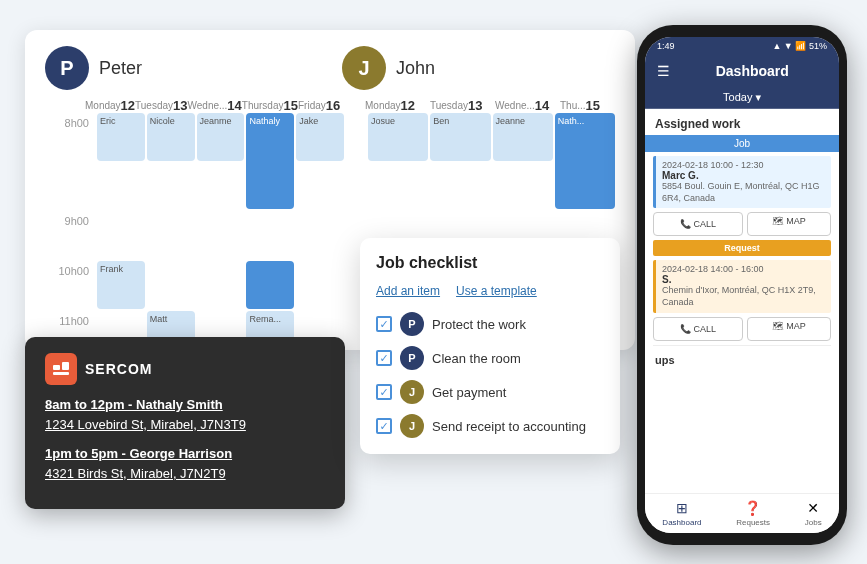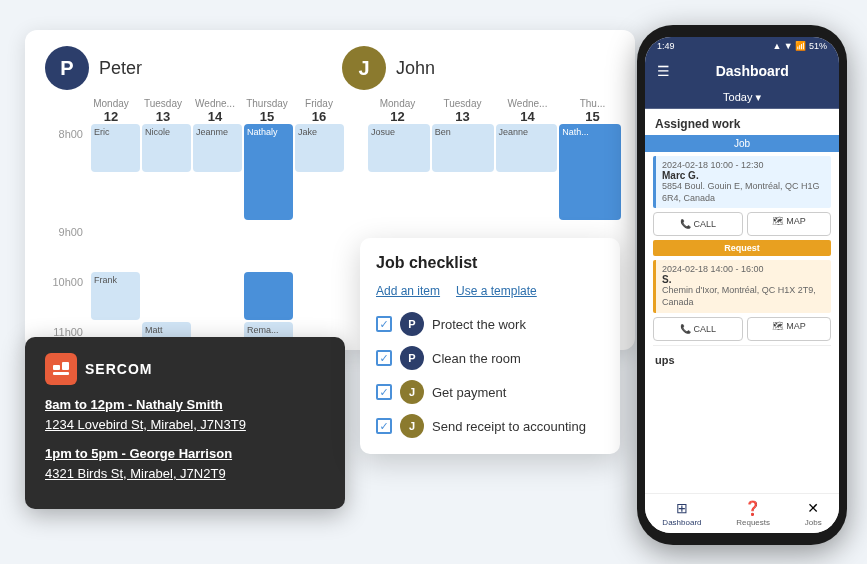--- a/index.html
+++ b/index.html
@@ -53,21 +53,21 @@
     .avatar-john { background: #8b7a2e; }
 
     .person-name {
       font-size: 18px;
       font-weight: 500;
       color: #333;
     }
 
     .day-header {
       display: flex;
-      flex-direction: column;
+      flex-direction: row;
       align-items: center;
     }
 
     .day-name { font-size: 10px; color: #888; }
     .day-num { font-size: 13px; font-weight: 600; color: #333; }
 
     .cell {
       height: 48px;
       border-radius: 4px;
       font-size: 9px;
@@ -442,21 +442,21 @@
           <div class="day-name">Wedne...</div>
           <div class="day-num">14</div>
         </div>
       <div class="day-header">
           <div class="day-name">Thu...</div>
           <div class="day-num">15</div>
         </div>
     </div>
   </div>
 
-  <div style="padding: 0 14px;">
+  <div style="padding: 0 20px;">
 
     <div style="display:flex; gap:2px; margin-bottom:2px;">
       <div style="width:50px; font-size:11px; color:#999; padding-top:4px; text-align:right; padding-right:6px;">8h00</div>
       <div style="display:grid; grid-template-columns:repeat(5,1fr); flex:1; gap:2px;">
         <div class="cell cell-blue" style="font-size:9px;padding:3px;">Eric</div>
         <div class="cell cell-blue" style="font-size:9px;padding:3px;">Nicole</div>
         <div class="cell cell-blue" style="font-size:9px;padding:3px;">Jeanme</div>
         <div class="cell cell-blue-dark" style="font-size:9px;padding:3px;height:96px;grid-row:span 2;">Nathaly</div>
         <div class="cell cell-blue" style="font-size:9px;padding:3px;">Jake</div>
       </div>

